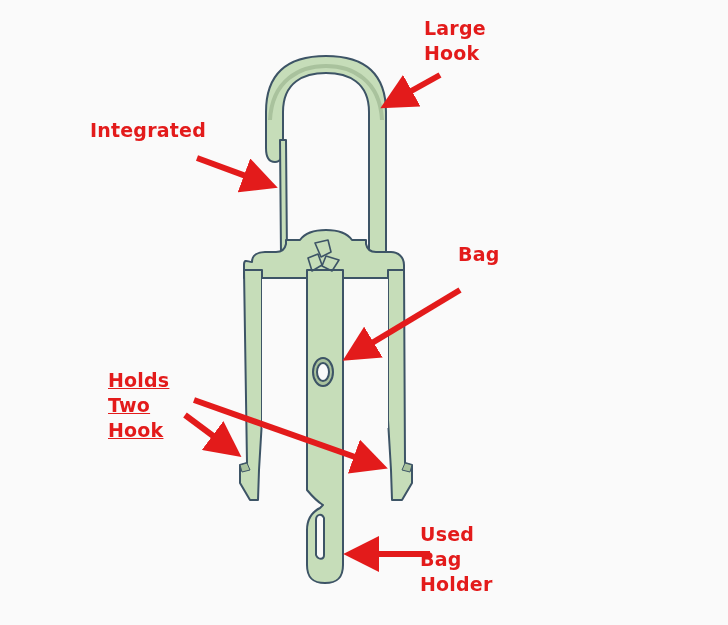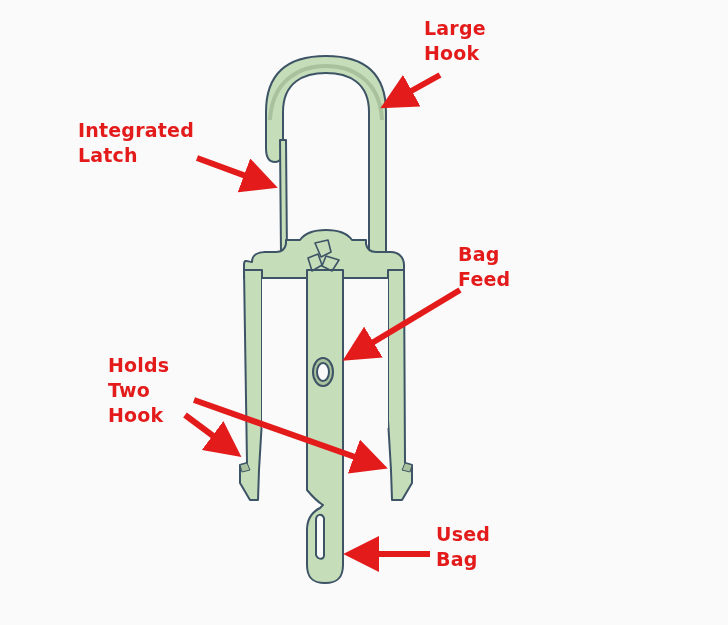--- a/index.html
+++ b/index.html
@@ -93,32 +93,31 @@
 
     <line x1="430" y1="554" x2="360" y2="554" marker-end="url(#ah)"></line>
   </g>
 </svg>
 
 <div class="label" style="left:424px; top:16px; width:120px;">
   <span>Large</span>
   <span>Hook</span>
 </div>
 
-<div class="label" style="left:78px; top:118px; width:110px;">
+<div class="label" style="left:90px; top:118px; width:110px;">
   <span>Integrated</span>
-  <span>Latch</span>
 </div>
 
 <div class="label" style="left:458px; top:242px; width:80px;">
   <span>Bag</span>
-  <span>Feed</span>
 </div>
 
-<div class="label" style="left:108px; top:353px; width:70px;">
+<div class="label" style="left:108px; top:368px; width:70px;text-decoration:underline;">
   <span>Holds</span>
   <span>Two</span>
   <span>Hook</span>
 </div>
 
-<div class="label" style="left:436px; top:522px; width:74px;">
+<div class="label" style="left:420px; top:522px; width:74px;">
   <span>Used</span>
   <span>Bag</span>
+  <span>Holder</span>
 </div>
 
 </body></html>

